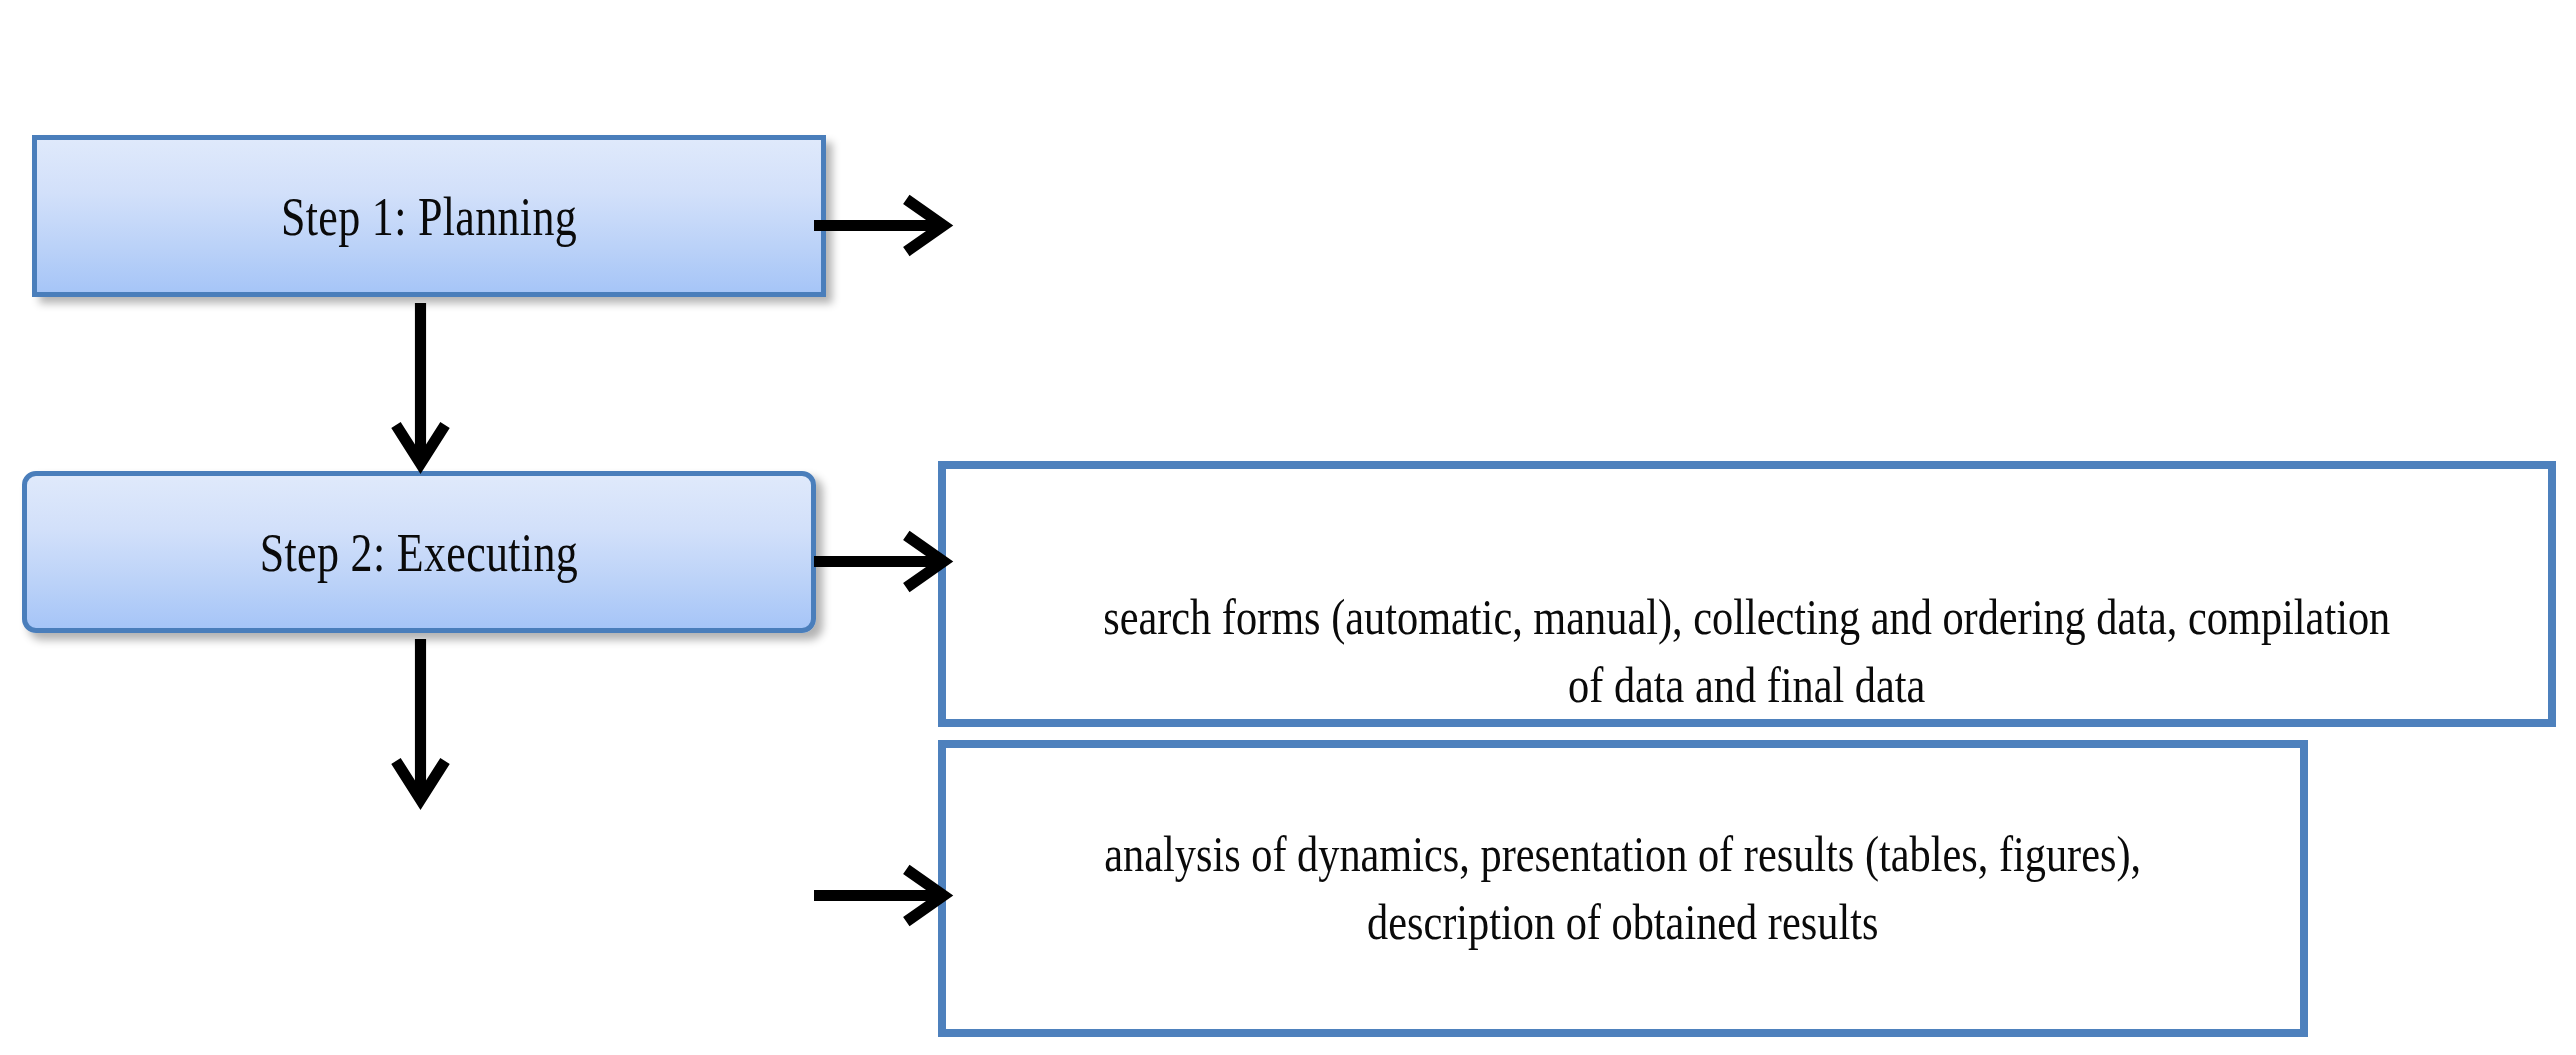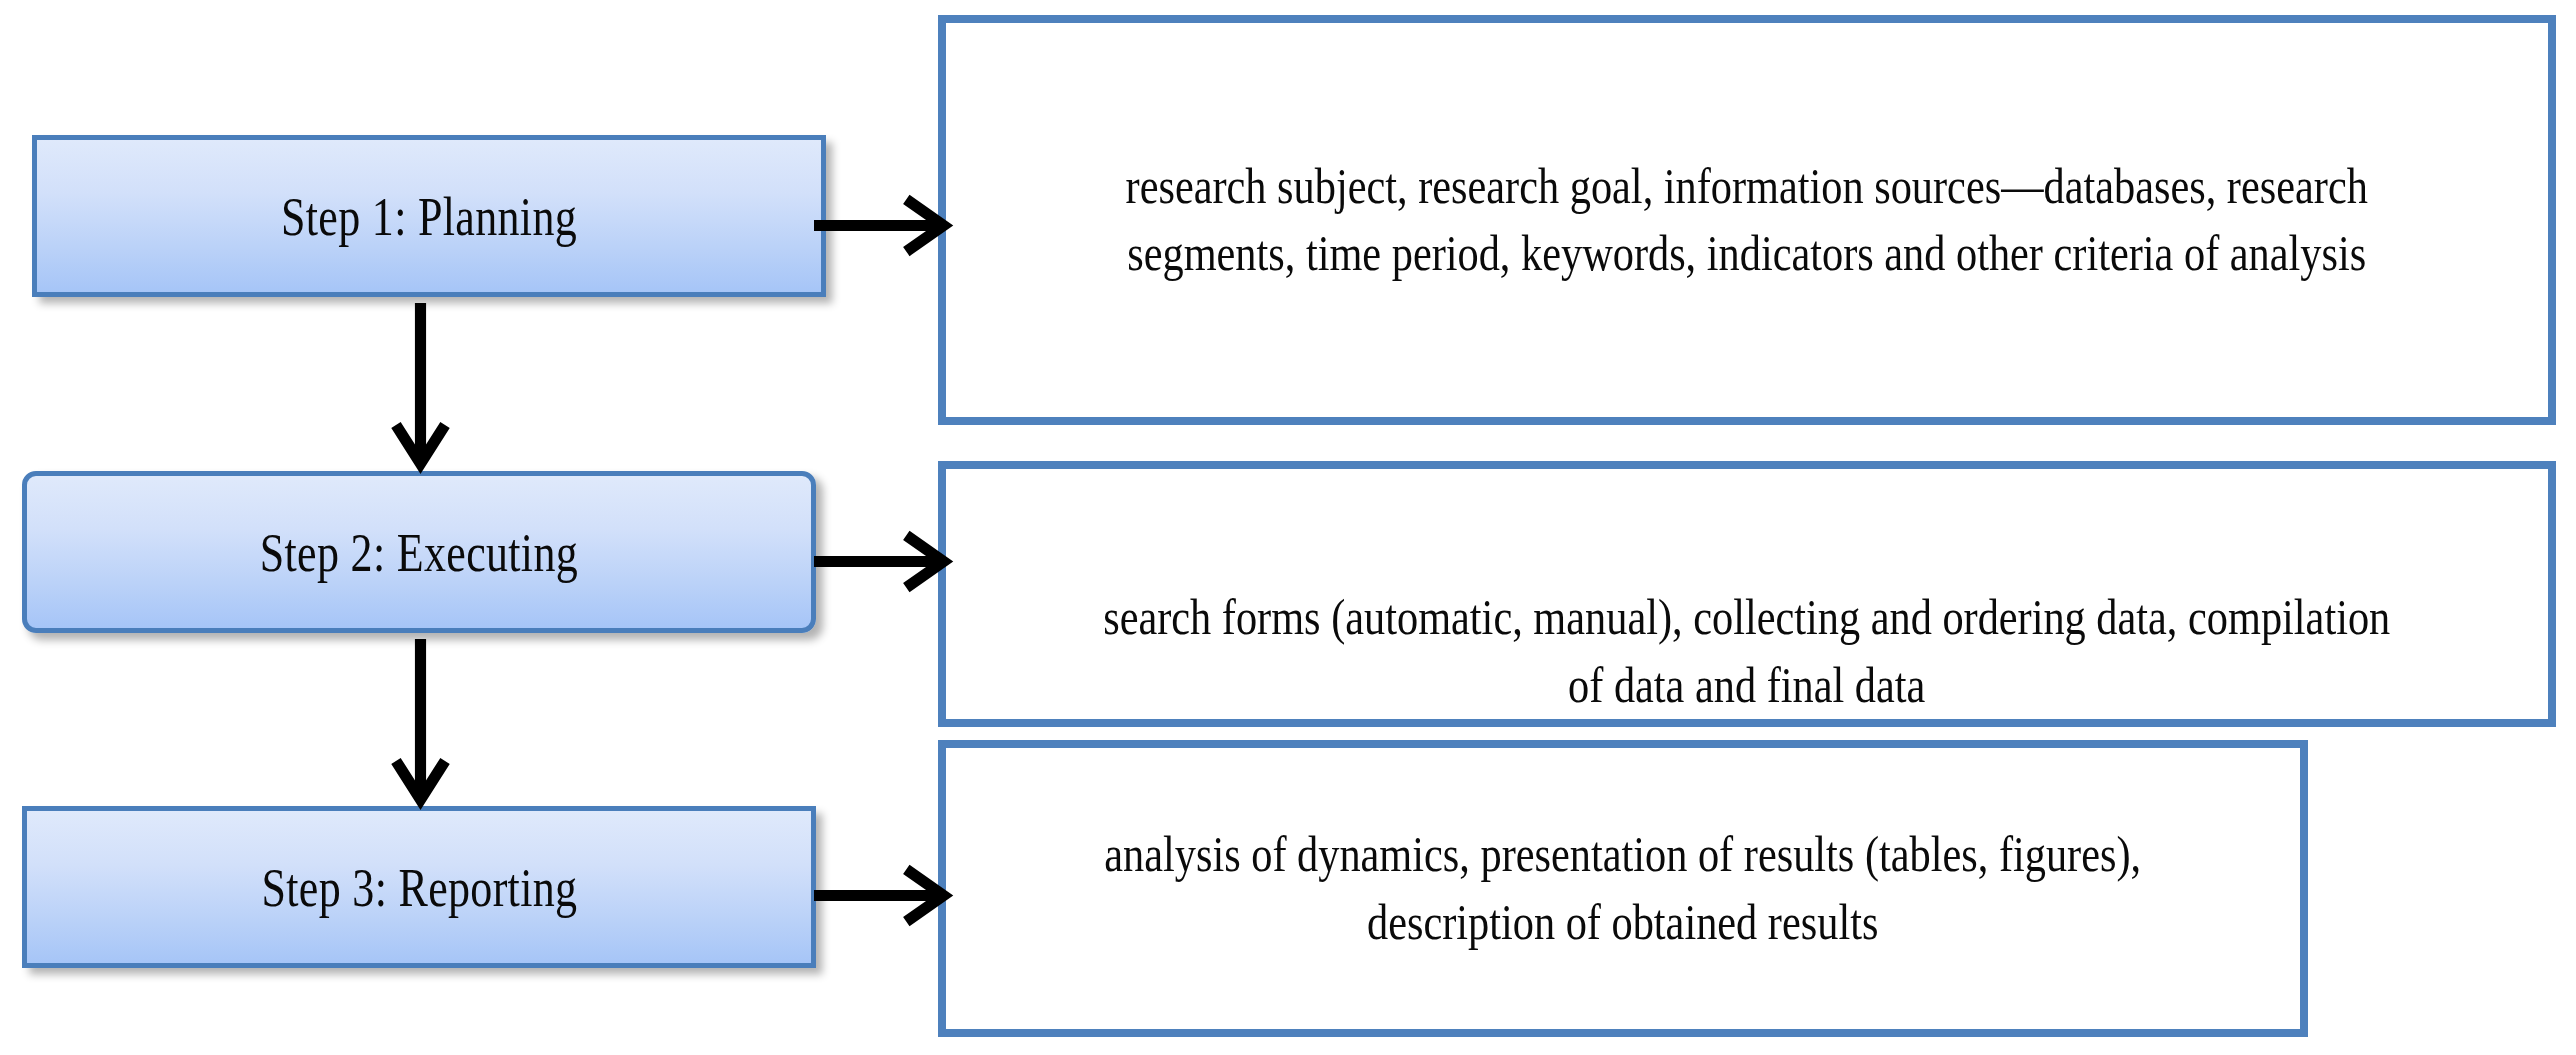--- a/index.html
+++ b/index.html
@@ -75,27 +75,21 @@
 <div id="canvas">
 
   <div class="step-box" style="left:32px; top:135px; width:794px; height:162px;">
     <span class="step-label">Step 1: Planning</span>
   </div>
 
   <div class="step-box" style="left:22px; top:471px; width:794px; height:162px;border-radius:14px;">
     <span class="step-label">Step 2: Executing</span>
   </div>
 
-  <div class="step-box" style="left:22px; top:806px; width:794px; height:162px;">
-    <span class="step-label">Step 3: Reporting</span>
-  </div>
 
-  <div class="desc-box" style="left:938px; top:15px; width:1618px; height:410px;">
-    <div class="desc-text">research subject, research goal, information sources—databases, research segments, time period, keywords, indicators and other criteria of analysis</div>
-  </div>
 
   <div class="desc-box" style="left:938px; top:461px; width:1618px; height:266px;align-items:flex-end;">
     <div class="desc-text">search forms (automatic, manual), collecting and ordering data, compilation of data and final data</div>
   </div>
 
   <div class="desc-box" style="left:938px; top:740px; width:1370px; height:297px;">
     <div class="desc-text">analysis of dynamics, presentation of results (tables, figures), description of obtained results</div>
   </div>
 
   <svg class="arrow-svg" style="left:814px; top:192px;" width="134" height="67" viewBox="0 0 180 90">

